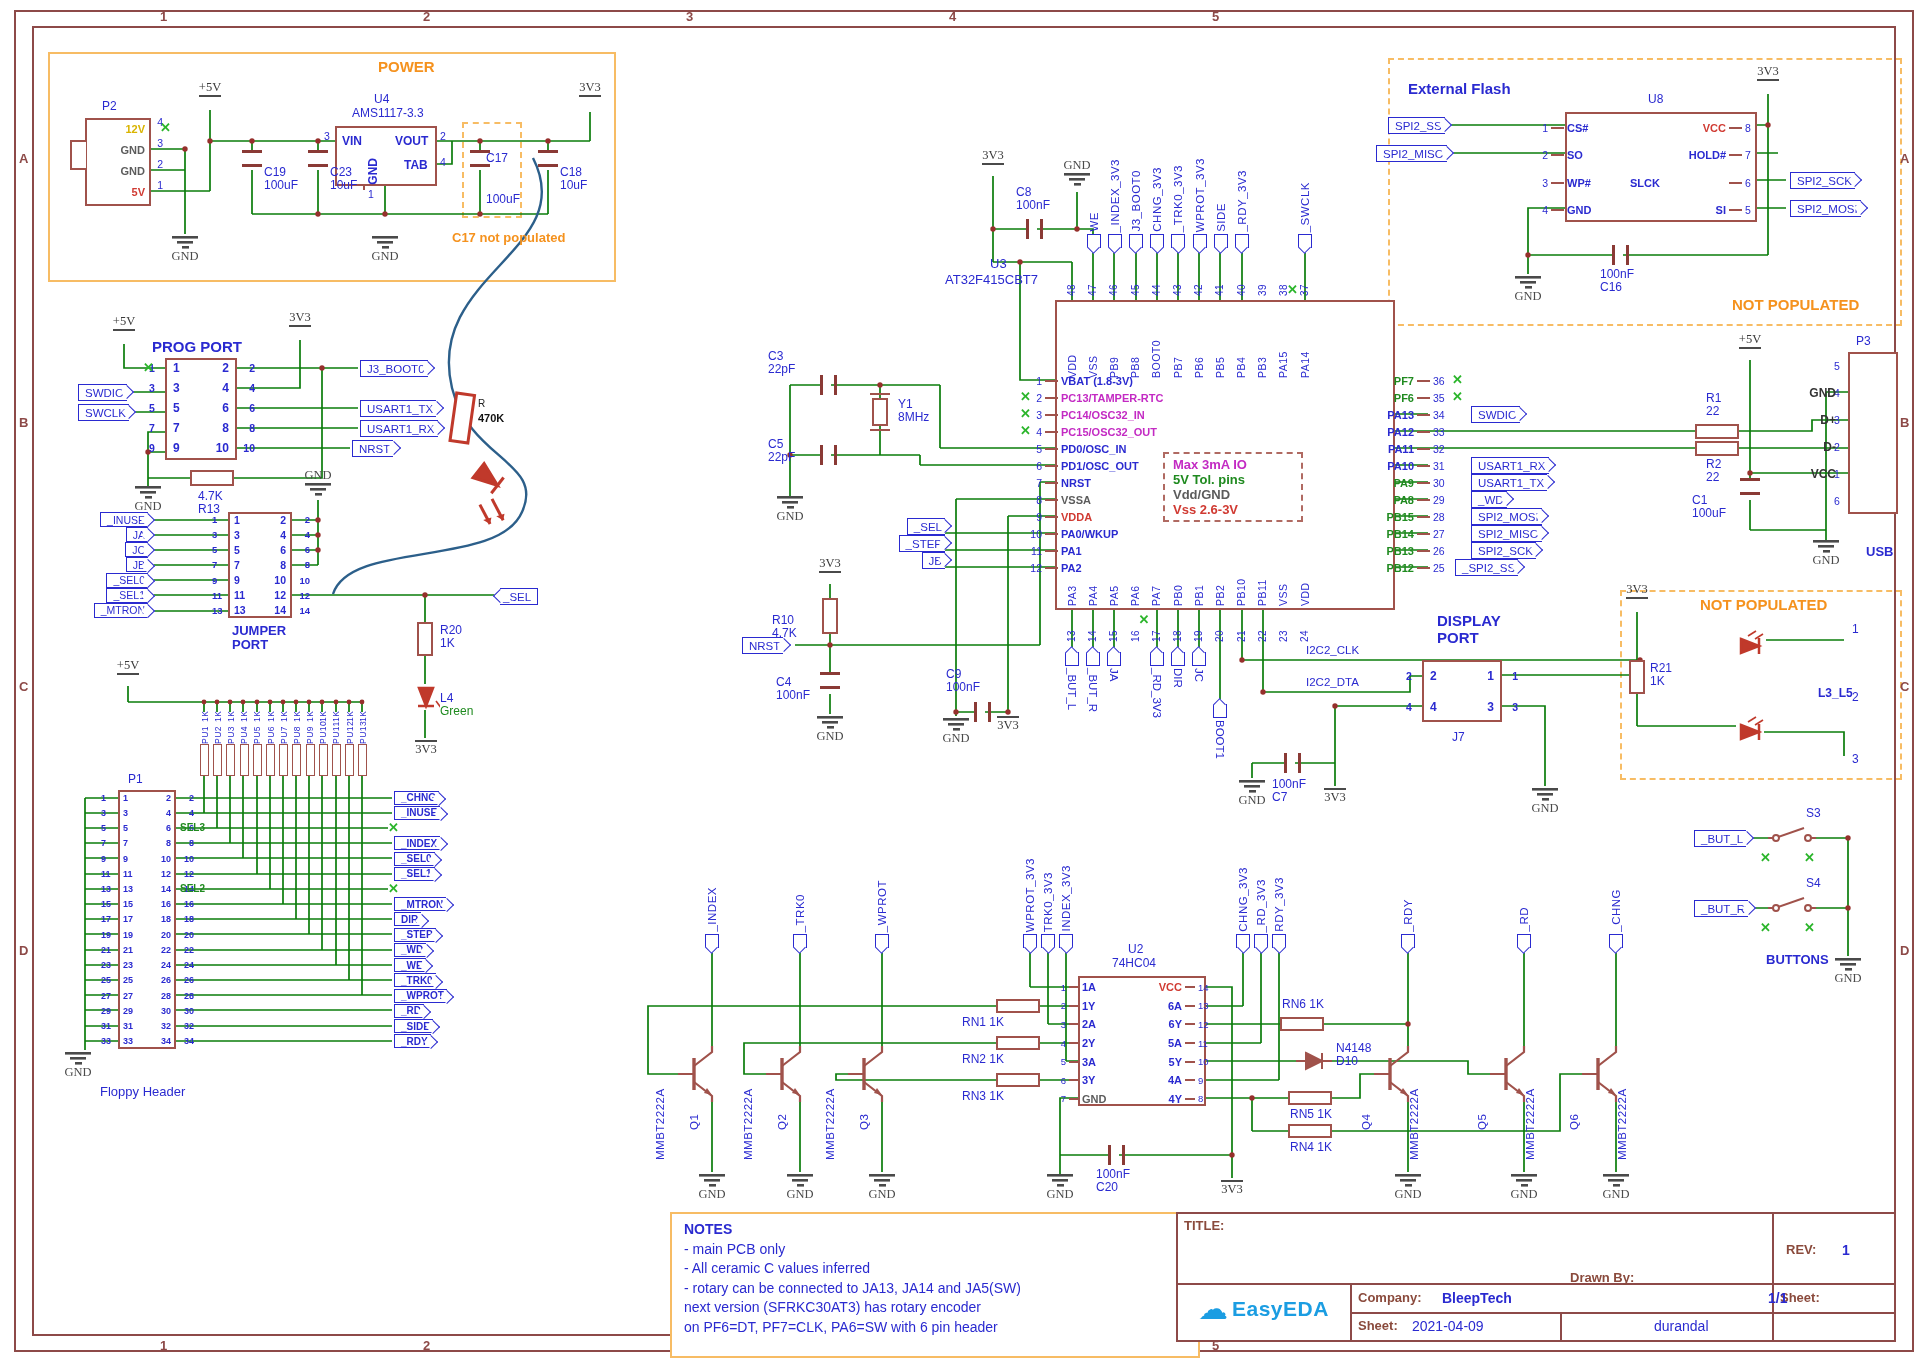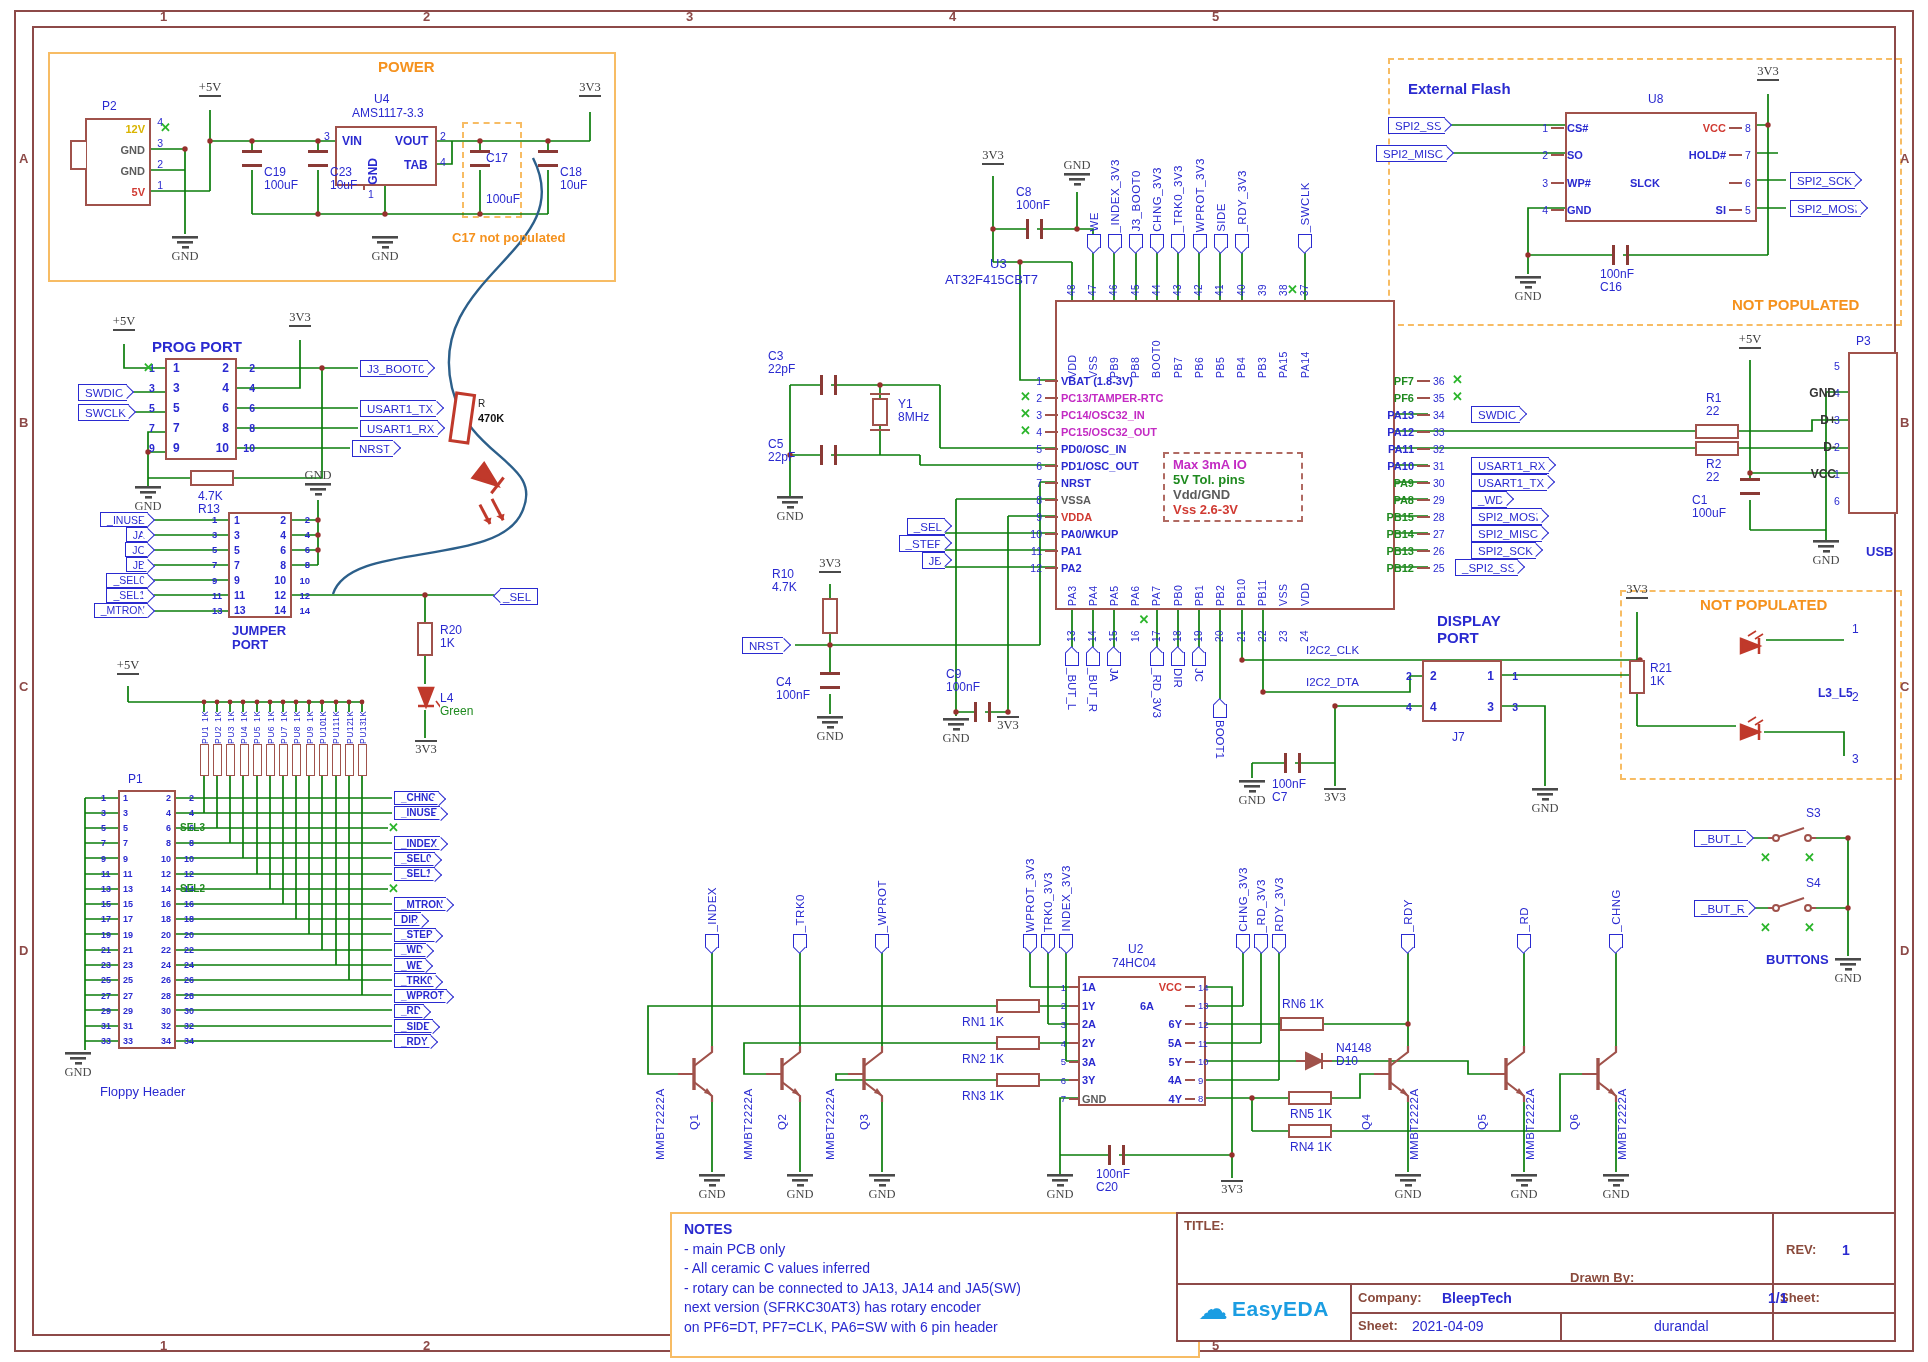--- a/index.html
+++ b/index.html
@@ -1125,21 +1125,21 @@
   <div class="gnd" style="left:770px;top:496px">
       <i class="gs"></i>
       <b>GND</b>
     </div>
 
   <div class="rail" style="left:808px;top:556px">
       <b>3V3</b>
       <i class="rbar"></i>
     </div>
   <div class="res" style="left:822px;top:598px;width:16px;height:36px"></div>
-  <div class="lbl ref2" style="left:772px;top:568px">
+  <div class="lbl ref2" style="left:772px;top:614px">
       <div>R10</div>
       <div>4.7K</div>
     </div>
   <span class="flg fl" style="left:742px;top:637px">NRST</span>
   <div class="capv" style="left:820px;top:672px"></div>
   <div class="lbl ref2" style="left:776px;top:676px">
       <div>C4</div>
       <div>100nF</div>
     </div>
   <div class="gnd" style="left:810px;top:716px">
@@ -1507,21 +1507,21 @@
     </div>
     </div>
   <div class="rows" style="left:1140px;top:978px;--rh:18.6px;width:110px">
 
   <div class="prow">
       <span class="pname red" style="width:42px;text-align:right;font-weight:bold">VCC</span>
       <i class="hstub" style="width:10px"></i>
         <span class="num red" style="font-size:9.5px">14</span>
     </div>
       <div class="prow">
-      <span class="pname blue" style="width:42px;font-weight:bold">6A</span>
+      <span class="pname blue" style="width:42px;text-align:right;font-weight:bold">6A</span>
       <i class="hstub" style="width:10px"></i>
         <span class="num" style="font-size:9.5px">13</span>
     </div>
       <div class="prow">
       <span class="pname blue" style="width:42px;text-align:right;font-weight:bold">6Y</span>
       <i class="hstub" style="width:10px"></i>
         <span class="num" style="font-size:9.5px">12</span>
     </div>
       <div class="prow">
       <span class="pname blue" style="width:42px;text-align:right;font-weight:bold">5A</span>

